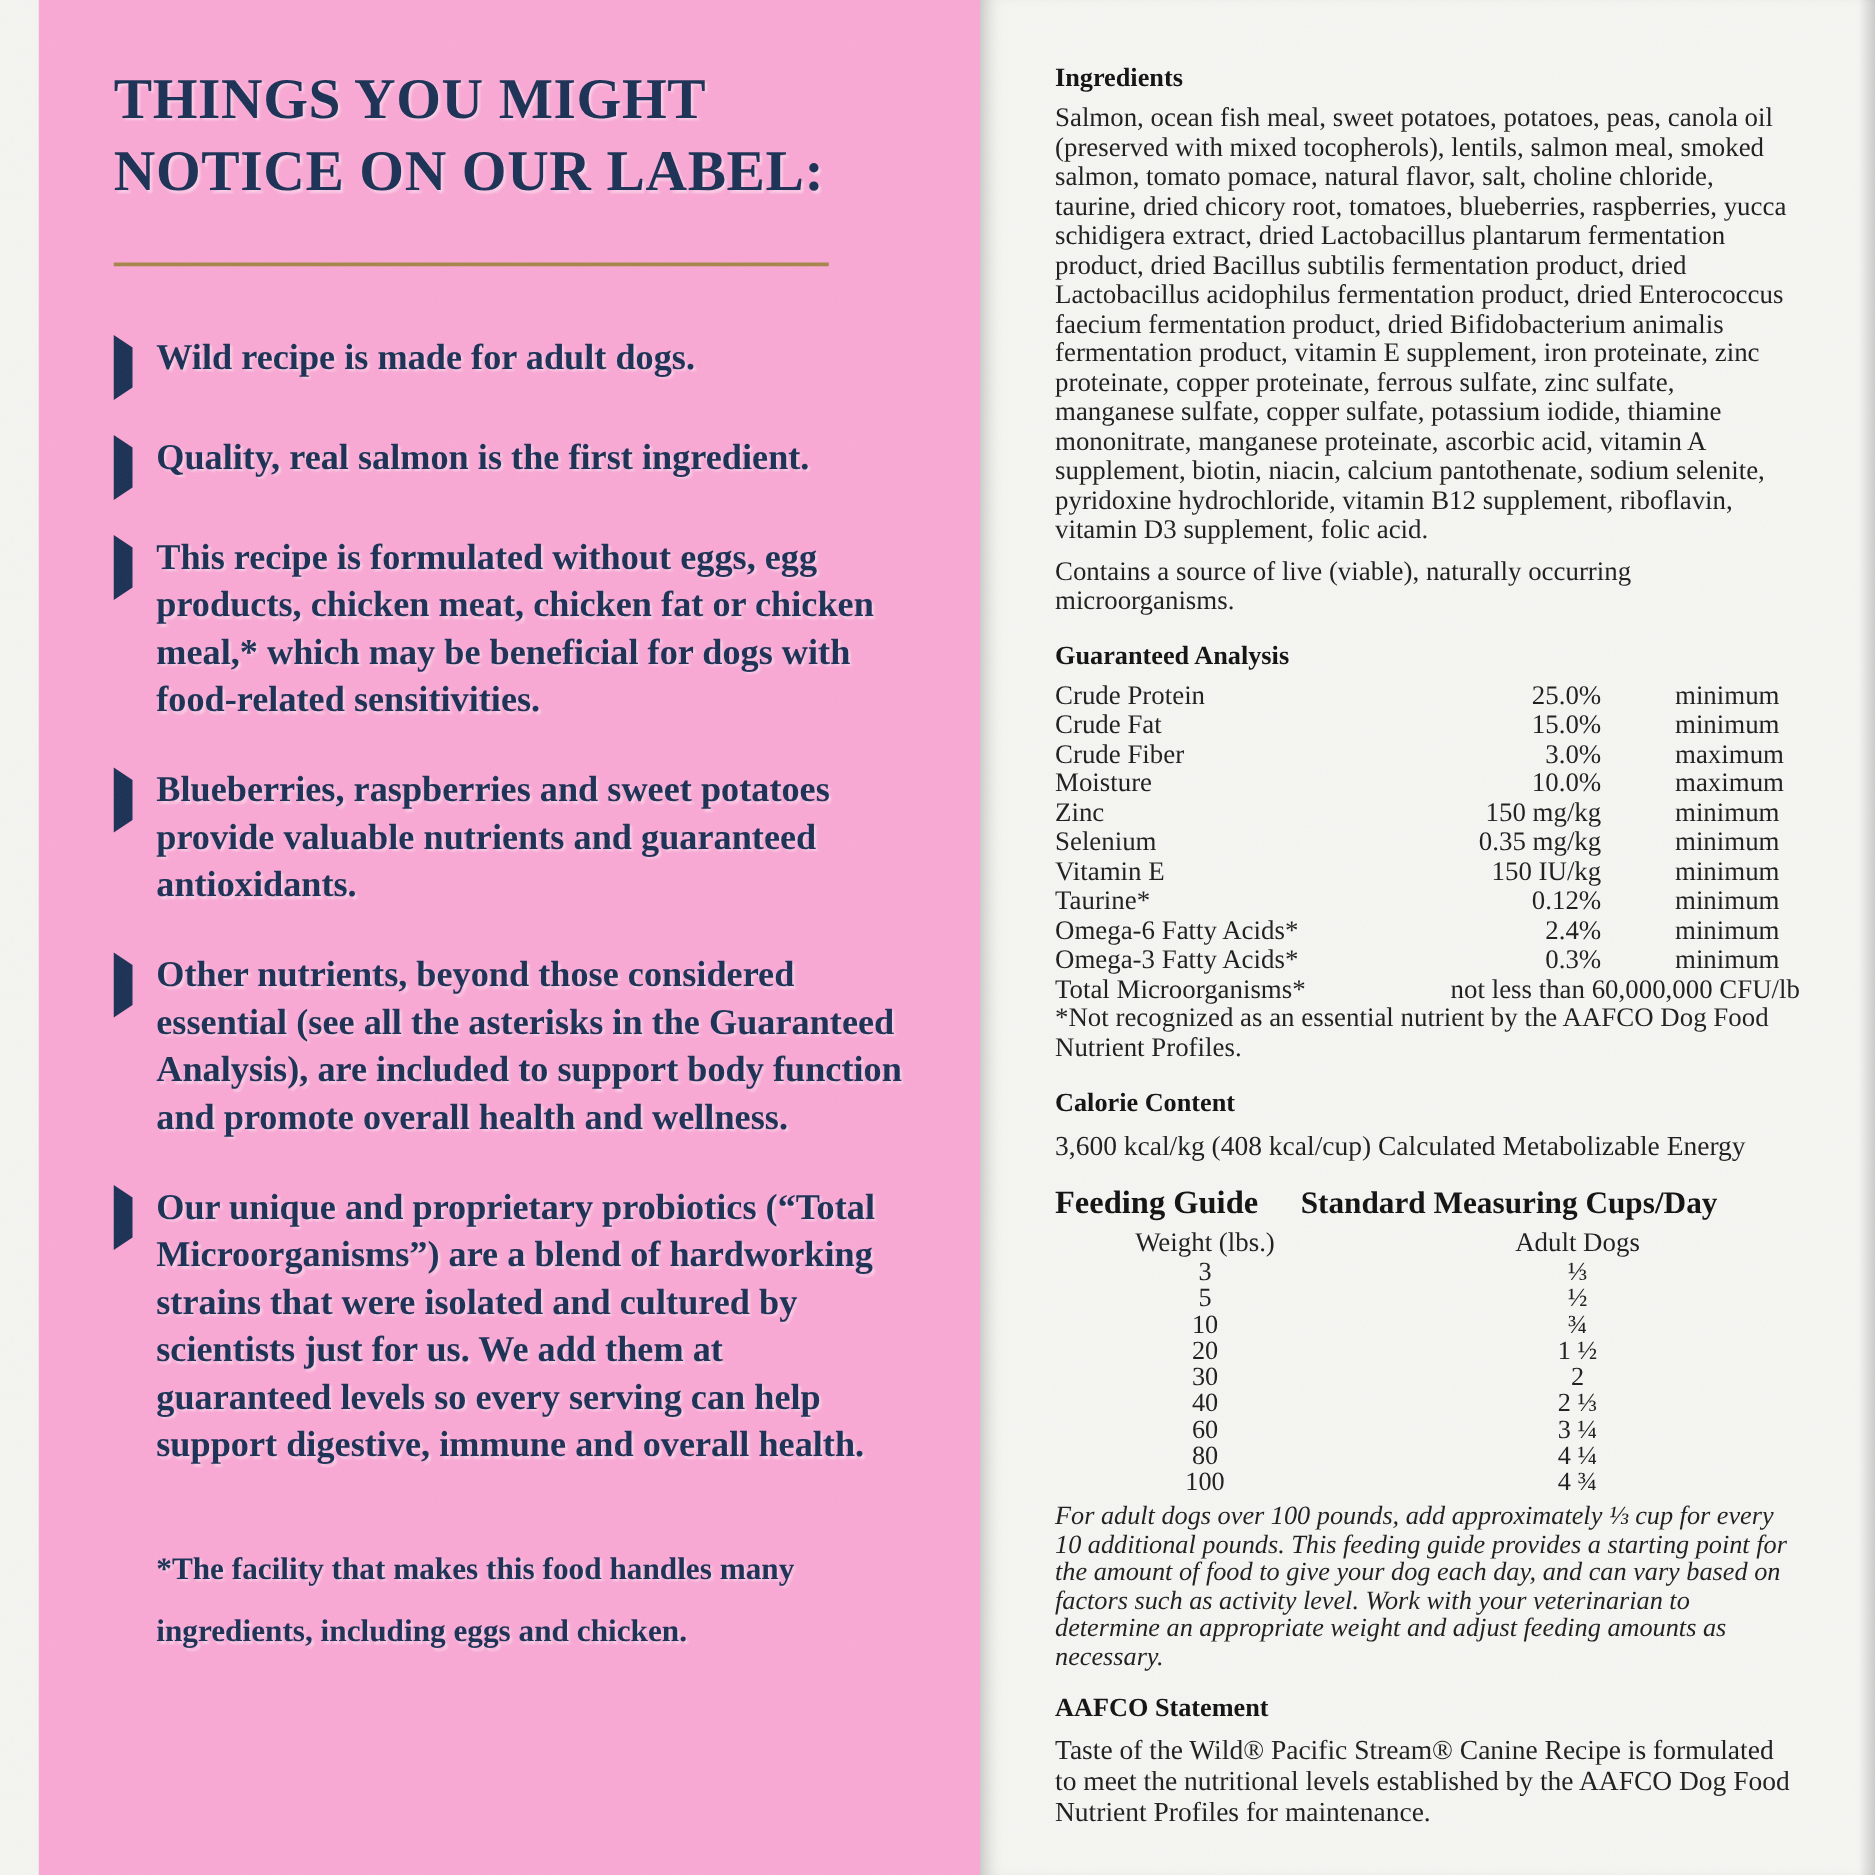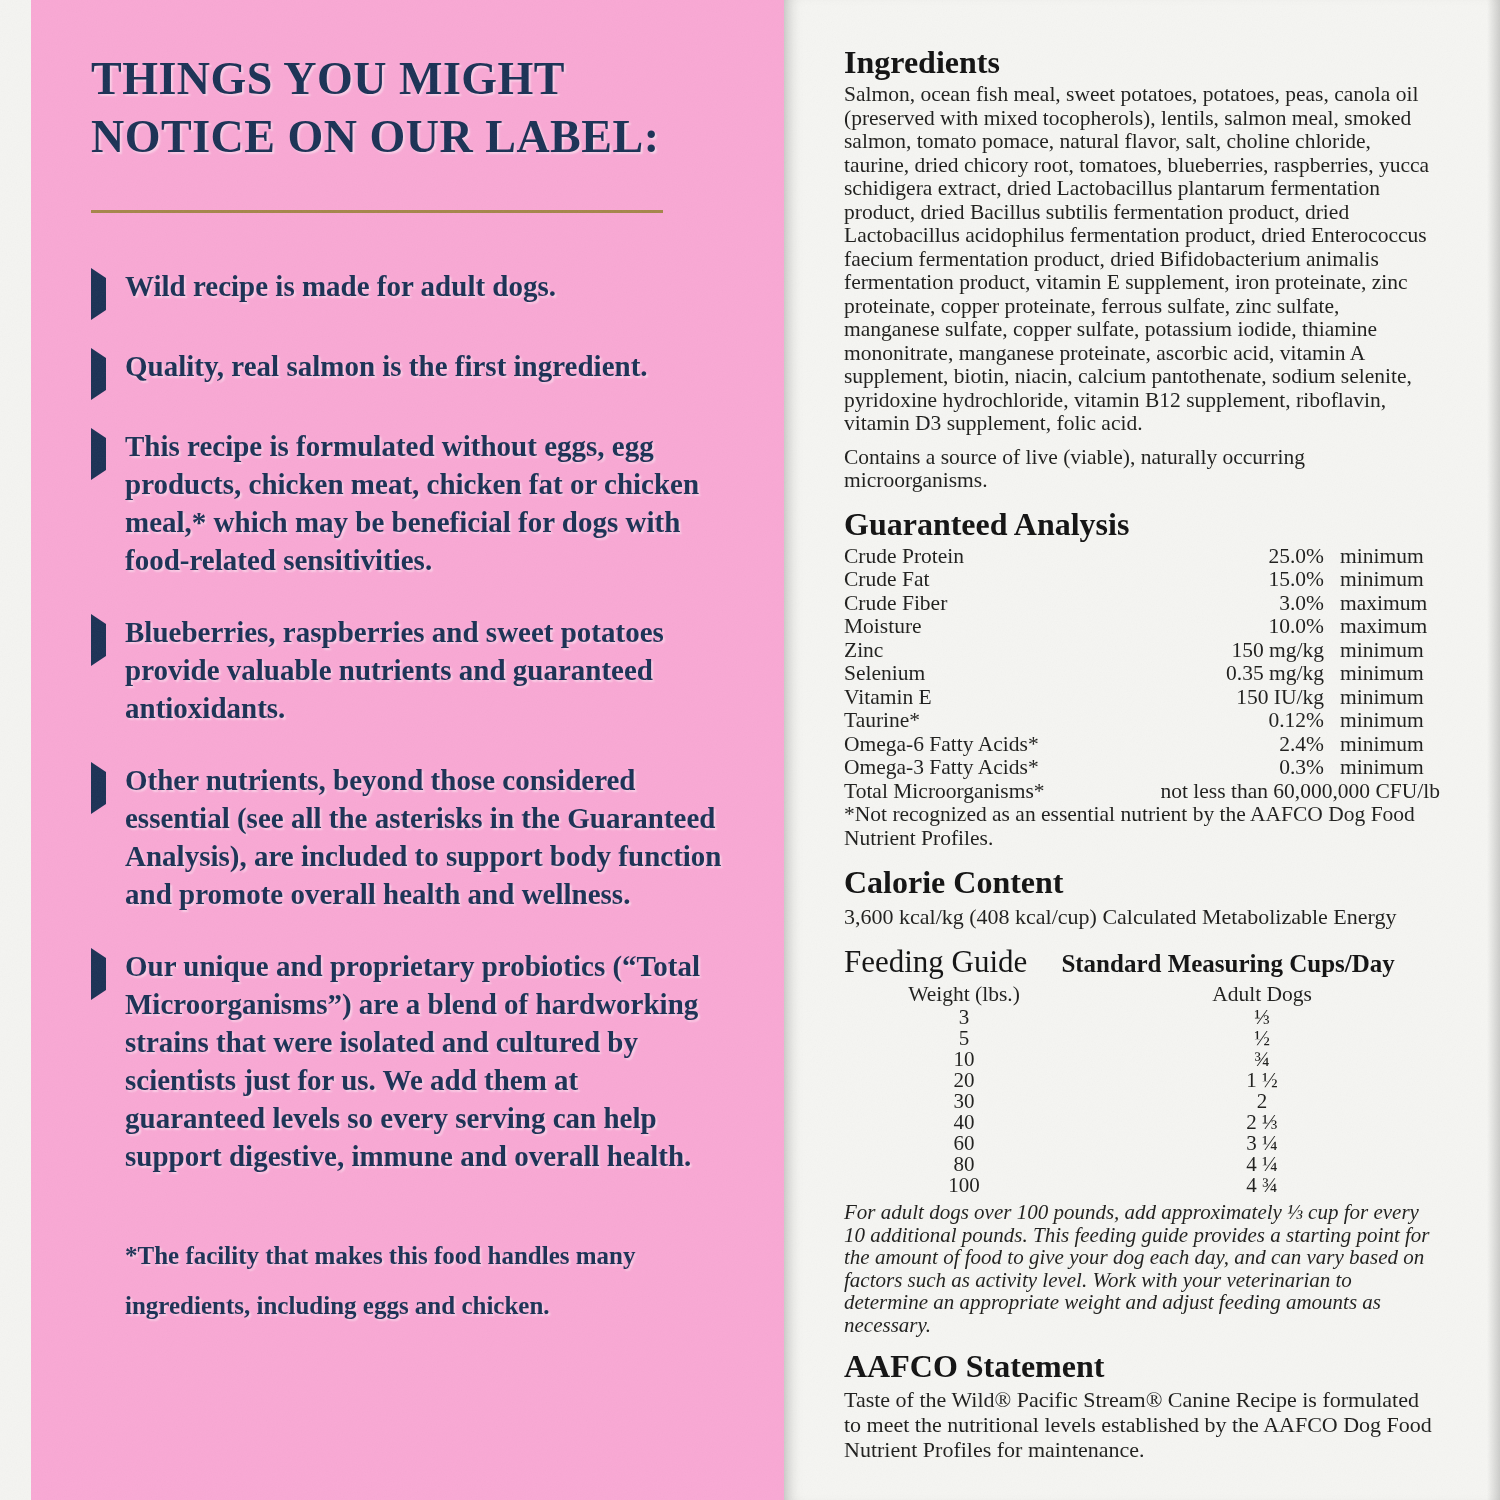--- a/index.html
+++ b/index.html
@@ -43,40 +43,40 @@
   }
   
   .right-panel {
     flex:1; box-sizing:border-box; position:relative;
     background:#f5f5f2; color:#1e1e1c;
     padding:44px 0 0 60px;
     box-shadow:inset 14px 0 16px -12px rgba(0,0,0,0.28);
   }
   .right-content { width:596px; position:relative; z-index:1; }
   .section-heading {
-    margin:0; font-size:32px; font-weight:bold; line-height:36px; color:#121212;
+    margin:0; font-size:21px; font-weight:bold; line-height:36px; color:#121212;
   }
   .ingredients-text { margin-top:3px; font-size:21.5px; line-height:23.5px; }
   .contains-note { margin-top:10px; font-size:21.5px; line-height:23.5px; }
   .ga-section { margin-top:13px; }
   .ga-table { margin-top:3px; }
-  .ga-row { display:flex; font-size:21.5px; line-height:23.5px; }
+  .ga-row { display:flex; font-size:21.5px; line-height:23.5px;gap:43px; }
   .ga-label { flex:1; }
   .ga-value { width:170px; text-align:right; white-space:nowrap; }
   .ga-qual { width:100px; margin-left:16px; }
   .ga-total-row {
     display:flex; justify-content:space-between;
     font-size:21.5px; line-height:23.5px;align-items:center;
   }
   .ga-note { font-size:21.5px; line-height:23.5px; }
   .calorie-section { margin-top:14px; }
   .calorie-text { margin-top:4px; font-size:22px; line-height:25px; }
   .fg-section { margin-top:14px; }
   .fg-header { display:flex; align-items:baseline; }
-  .fg-title { margin:0; font-size:31px; font-weight:normal; line-height:38px; color:#121212; }
+  .fg-title { margin:0; font-size:26px; font-weight:bold; line-height:38px; color:#121212; }
   .fg-subtitle { margin-left:34px; font-size:25px; font-weight:bold; color:#121212; }
   .fg-grid { display:grid; grid-template-columns:240px 1fr; }
   .fg-col-header { text-align:center; font-size:21.5px; line-height:26px; }
   .fg-cell { text-align:center; font-size:21px; line-height:21px; }
   .fg-note {
     margin-top:5px; font-style:italic; font-size:21px; line-height:22.5px;
   }
   .aafco-section { margin-top:12px; }
   .aafco-text { margin-top:3px; font-size:22px; line-height:25px; }
   

